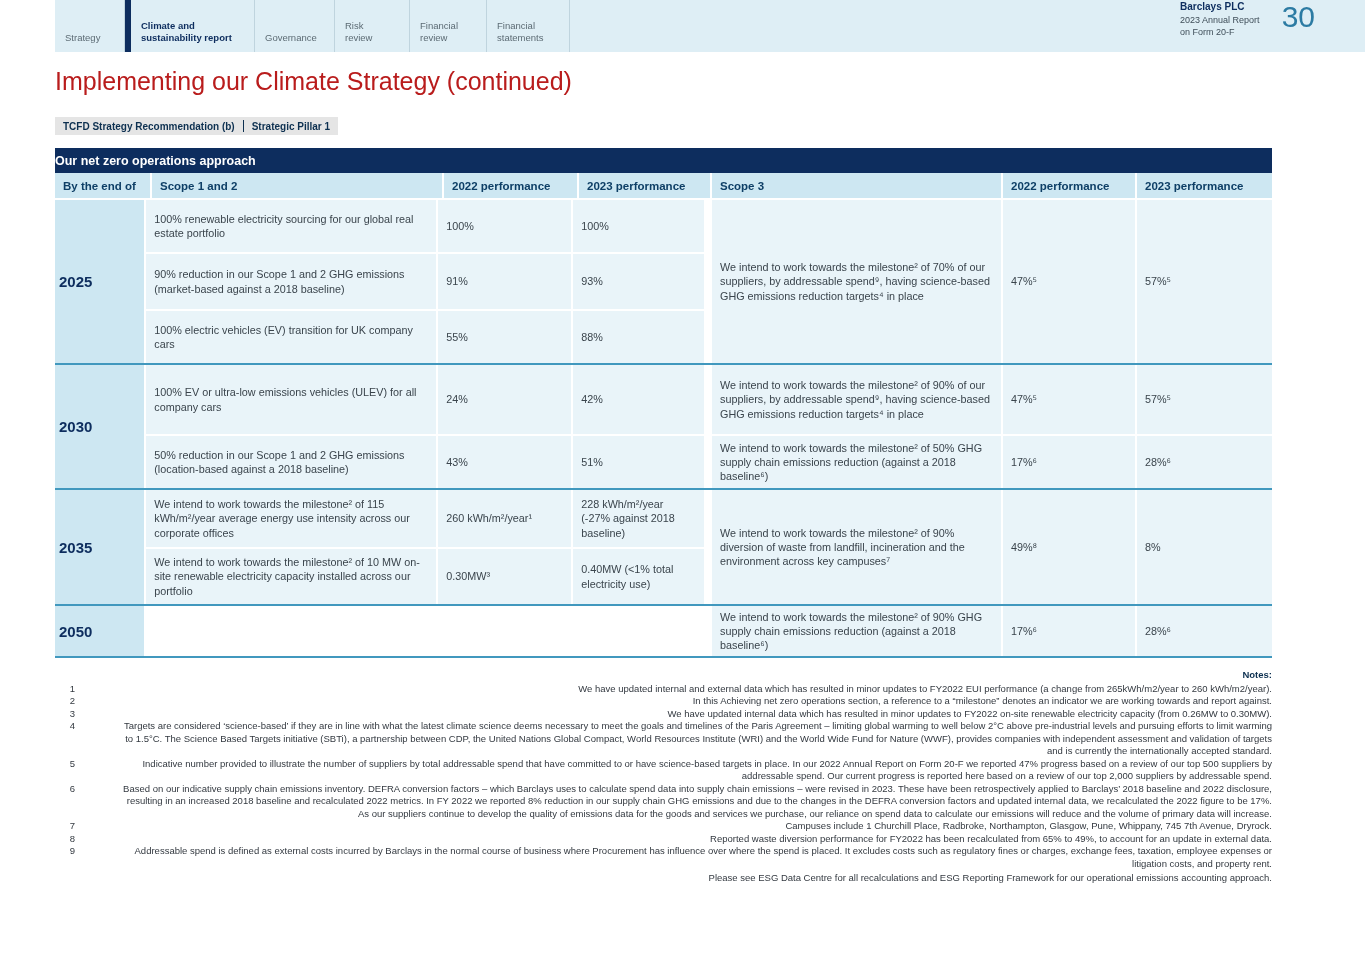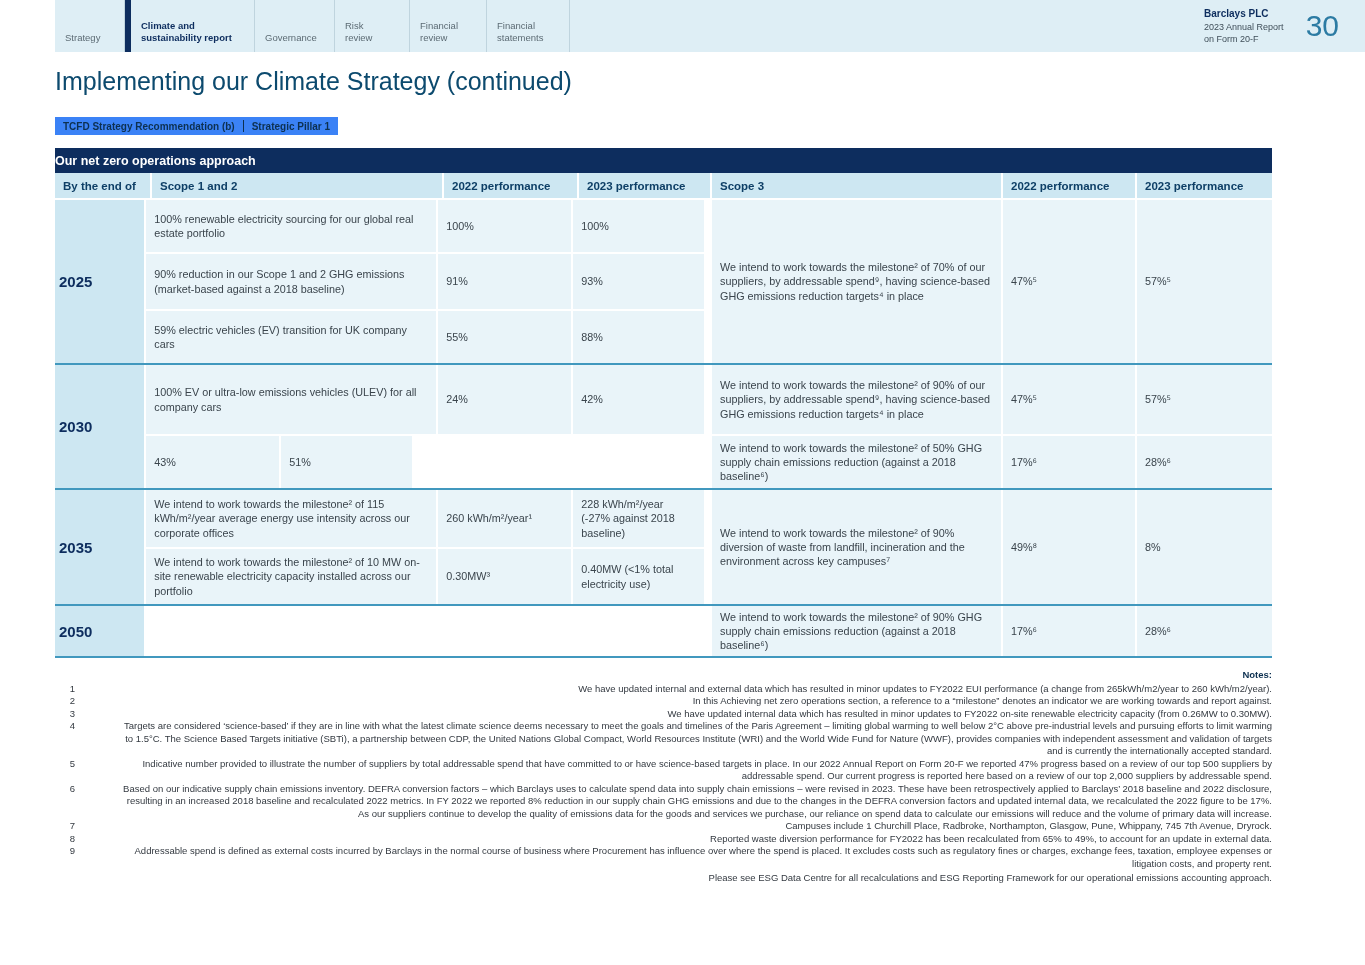--- a/index.html
+++ b/index.html
@@ -10,29 +10,29 @@
   .topbar { margin-left:55px; height:52px; background:#deeef5; display:flex; align-items:stretch; }
   .tab { display:flex; align-items:flex-end; padding:0 10px 8px 10px; font-size:9.5px;
          color:#5c6b74; border-right:1px solid #bfd4de; line-height:1.25; }
   .tab.active { border-left:6px solid #0d2d5e; font-weight:bold; color:#0d2d5e; }
   .tab-strategy{width:70px}.tab-climate{width:130px}.tab-governance{width:80px}
   .tab-risk{width:75px}.tab-finreview{width:77px}.tab-finstat{width:83px}
   .tab-climate .tlabel{max-width:100px}
   .tab-risk .tlabel{max-width:34px}
   .tab-finreview .tlabel{max-width:48px}
   .tab-finstat .tlabel{max-width:52px}
-  .topbar-right { margin-left:auto; display:flex; align-items:center; gap:22px; padding-right:26px; }
+  .topbar-right { margin-left:auto; display:flex; gap:22px; padding-right:50px; }
   .brand { font-size:9px; color:#3f4e59; line-height:1.35; }
   .brand .bname { font-weight:bold; color:#0d2d5e; font-size:10px; }
   .pagenum { font-size:30px; color:#2c7ba3; }
 
   
-  .h1 { margin:15px 0 0 55px; font-size:25px; font-weight:400; color:#0c4a6e; }
+  .h1 { margin:15px 0 0 55px; font-size:25px; font-weight:400; color:#b91c1c; }
   .tagstrip { margin:21px 0 0 55px; display:inline-flex; align-items:center;
-              background:#3b82f6; padding:3px 8px; }
+              background:#e5e5e5; padding:3px 8px; }
   .tag { font-size:10px; font-weight:bold; color:#0d3050; }
   .tagdiv { width:1px; height:12px; background:#0d3050; margin:0 8px; }
 
   
   .tablewrap { margin-left:55px; width:1217px; }
   .tbar { margin-top:13px; height:25px; background:#0d2d5e; color:#fff; font-weight:bold;
           font-size:12.5px; display:flex; align-items:center; padding-left:0; }
   .thead { display:flex; height:27px; background:#cde7f2; border-bottom:2px solid #ffffff; }
   .hcell { font-size:11.5px; font-weight:bold; color:#0e3f66; display:flex; align-items:center;
            padding-left:8px; }
@@ -130,21 +130,21 @@
           <div class="cell w-t12 h52">100% renewable electricity sourcing for our global real estate portfolio</div>
           <div class="cell w-p1 h52">100%</div>
           <div class="cell w-p2 h52">100%</div>
         </div>
         <div class="trow">
           <div class="cell w-t12 h55">90% reduction in our Scope 1 and 2 GHG emissions (market-based against a 2018 baseline)</div>
           <div class="cell w-p1 h55">91%</div>
           <div class="cell w-p2 h55">93%</div>
         </div>
         <div class="trow">
-          <div class="cell w-t12 h52">59% electric vehicles (EV) transition for UK company cars</div>
+          <div class="cell w-t12 h52">100% electric vehicles (EV) transition for UK company cars</div>
           <div class="cell w-p1 h52">55%</div>
           <div class="cell w-p2 h52">88%</div>
         </div>
       </div>
       <div class="s3block">
         <div class="trow">
           <div class="cell w-t3 h163">We intend to work towards the milestone² of 70% of our suppliers, by addressable spend⁹, having science-based GHG emissions reduction targets⁴ in place</div>
           <div class="cell w-p3 h163">47%⁵</div>
           <div class="cell w-p4 h163">57%⁵</div>
         </div>
@@ -153,20 +153,21 @@
 
     <div class="tgroup">
       <div class="ycell">2030</div>
       <div class="s12block">
         <div class="trow">
           <div class="cell w-t12 h69">100% EV or ultra-low emissions vehicles (ULEV) for all company cars</div>
           <div class="cell w-p1 h69">24%</div>
           <div class="cell w-p2 h69">42%</div>
         </div>
         <div class="trow">
+          <div class="cell w-t12 h52">50% reduction in our Scope 1 and 2 GHG emissions (location-based against a 2018 baseline)</div>
           <div class="cell w-p1 h52">43%</div>
           <div class="cell w-p2 h52">51%</div>
         </div>
       </div>
       <div class="s3block">
         <div class="trow">
           <div class="cell w-t3 h69">We intend to work towards the milestone² of 90% of our suppliers, by addressable spend⁹, having science-based GHG emissions reduction targets⁴ in place</div>
           <div class="cell w-p3 h69">47%⁵</div>
           <div class="cell w-p4 h69">57%⁵</div>
         </div>

